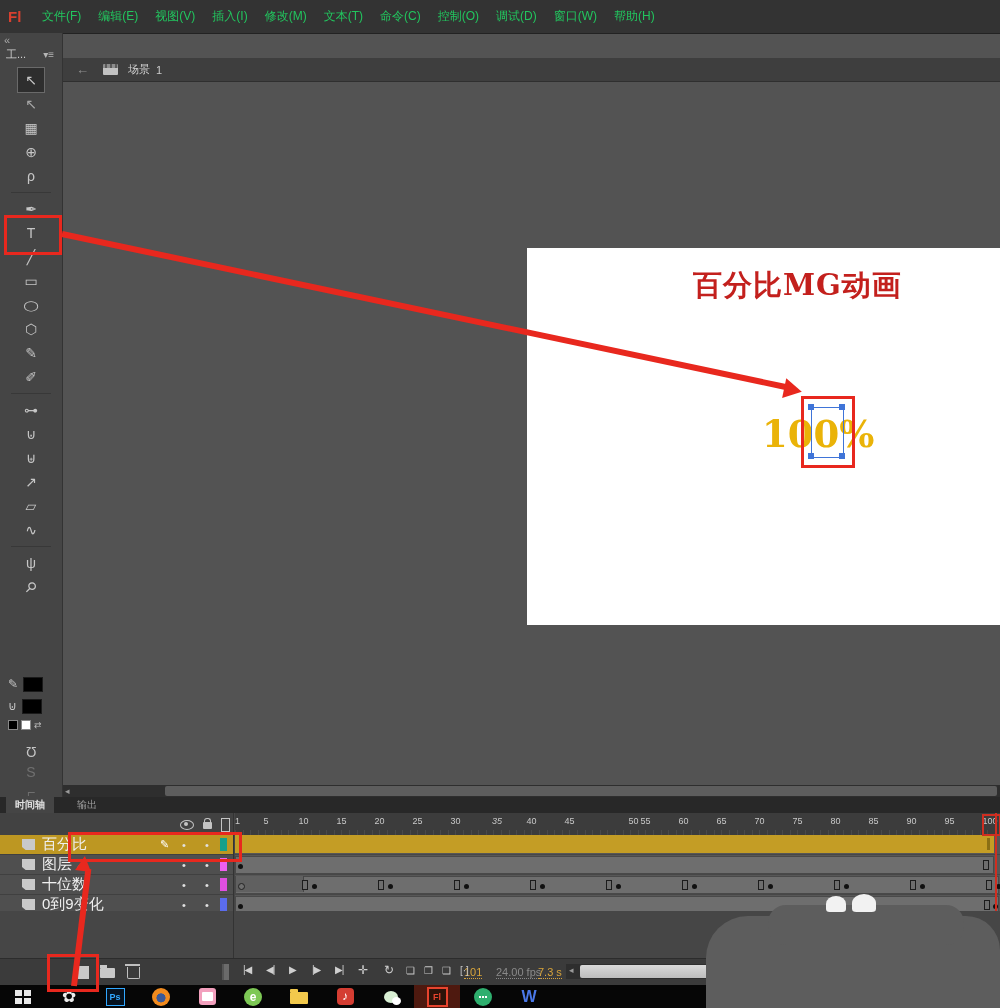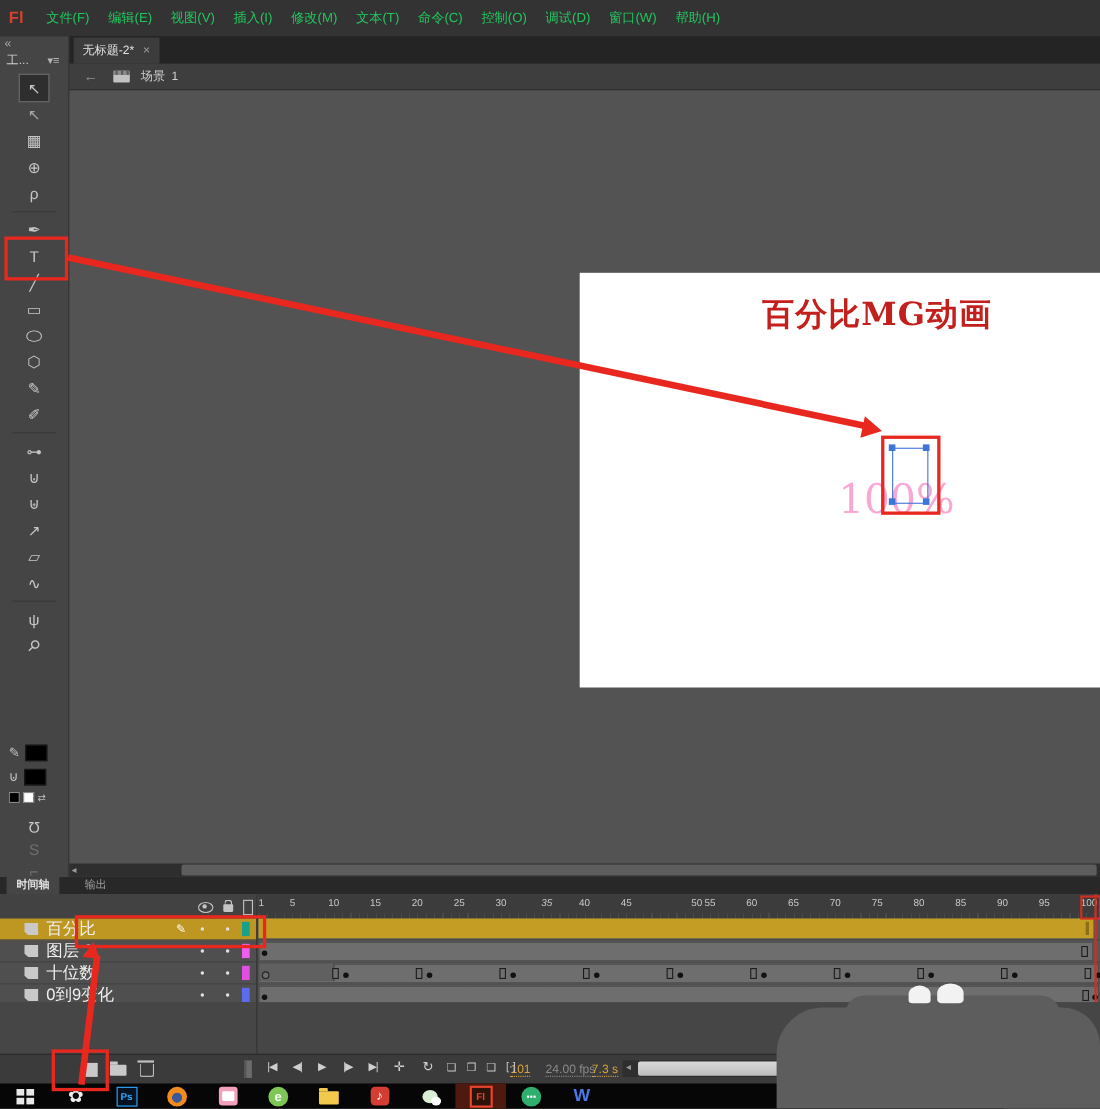--- a/index.html
+++ b/index.html
@@ -51,22 +51,22 @@
   .mini-chip-b{width:8px;height:8px;background:#000;border:1px solid #888;}
   .mini-chip-w{width:8px;height:8px;background:#fff;border:1px solid #888;}
   .mini-arrow{color:#bdbdbd;font-size:9px;}
   #tools-extra{position:absolute;top:712px;left:0;width:62px;display:flex;flex-direction:column;align-items:center;gap:6px;}
   .dim{color:#6f6f6f !important;}
   
   #pasteboard{position:absolute;left:62px;top:81px;width:938px;height:704px;background:#535353;z-index:1;}
   #stage{position:absolute;left:527px;top:248px;width:473px;height:377px;background:#ffffff;z-index:2;}
   #stage-title{position:absolute;left:693px;top:266px;font-family:"DejaVu Serif","Liberation Serif",serif;
                font-size:29px;font-weight:bold;color:#c3201d;letter-spacing:1px;z-index:3;}
-  #percent-text{position:absolute;left:762px;top:432px;font-family:"DejaVu Serif","Liberation Serif",serif;
-               font-size:37px;color:#f9a8d4;z-index:3;}
+  #percent-text{position:absolute;left:762px;top:412px;font-family:"DejaVu Serif","Liberation Serif",serif;
+               font-size:37px;color:#eab308;z-index:3;font-weight:bold;}
   #sel-box{position:absolute;left:811px;top:407px;width:31px;height:49px;border:1px solid #3f74d8;z-index:20;}
   .sel-handle{position:absolute;width:6px;height:6px;background:#3f74d8;z-index:21;}
   
   #hscroll{position:absolute;left:62px;top:785px;width:938px;height:12px;background:#2e2e2e;z-index:4;}
   #hscroll-arrow{position:absolute;left:3px;top:0;color:#9a9a9a;font-size:9px;line-height:12px;}
   #hscroll-thumb{position:absolute;left:103px;top:1px;width:832px;height:10px;background:#5d5d5d;border-radius:2px;}
   
   #tl-tabs{position:absolute;left:0;top:797px;width:1000px;height:16px;background:#282828;z-index:5;}
   .tl-tab{position:absolute;top:0;height:16px;padding:0 9px;font-size:10px;line-height:16px;color:#aaا;}
   #tl-tab-active{left:6px;background:#454545;color:#e2e2e2;font-weight:bold;}
@@ -186,26 +186,20 @@
         <span class="menu-item">修改(M)</span>
         <span class="menu-item">文本(T)</span>
         <span class="menu-item">命令(C)</span>
         <span class="menu-item">控制(O)</span>
         <span class="menu-item">调试(D)</span>
         <span class="menu-item">窗口(W)</span>
         <span class="menu-item">帮助(H)</span>
       </div>
   </div>
 
-  <div id="tab-row">
-    <div id="doc-tab">
-      <span id="doc-tab-label">无标题-2*</span>
-      <span id="doc-tab-close">×</span>
-    </div>
-  </div>
 
   <div id="scene-bar">
     <span id="back-arrow">←</span>
     <span class="icon-clapper"></span>
     <span id="scene-label">场景</span>
     <span id="scene-number">1</span>
   </div>
 
   <div id="tools-panel">
     <span id="collapse-btn">«</span>

